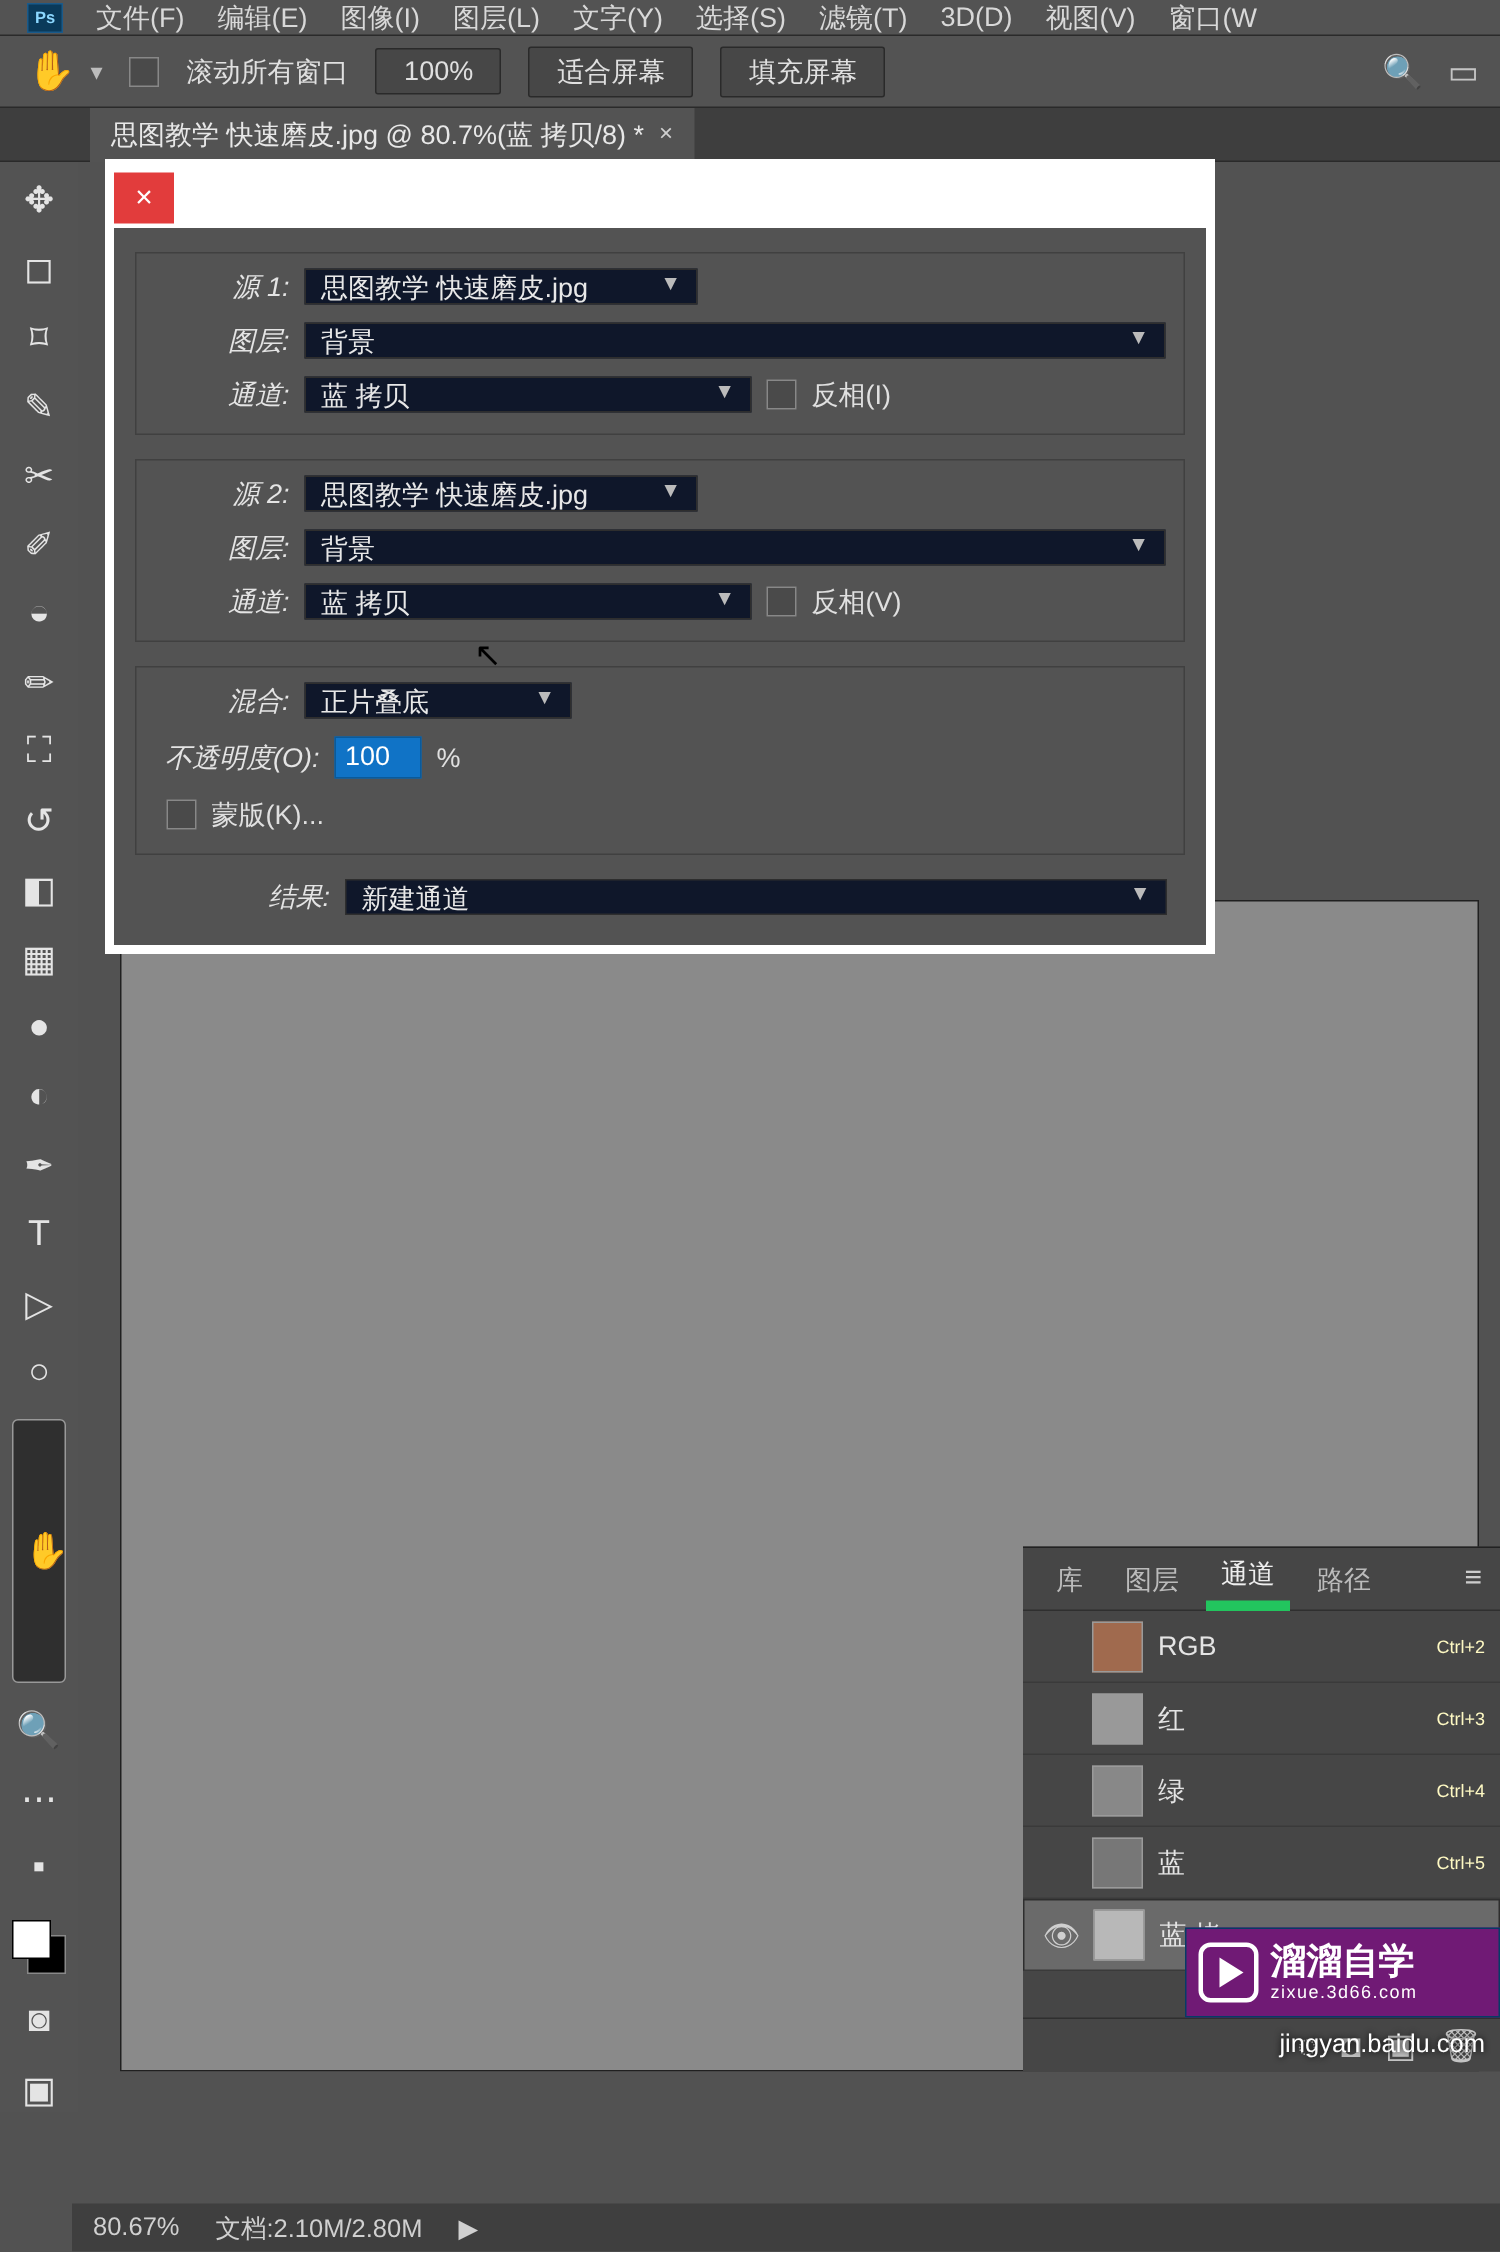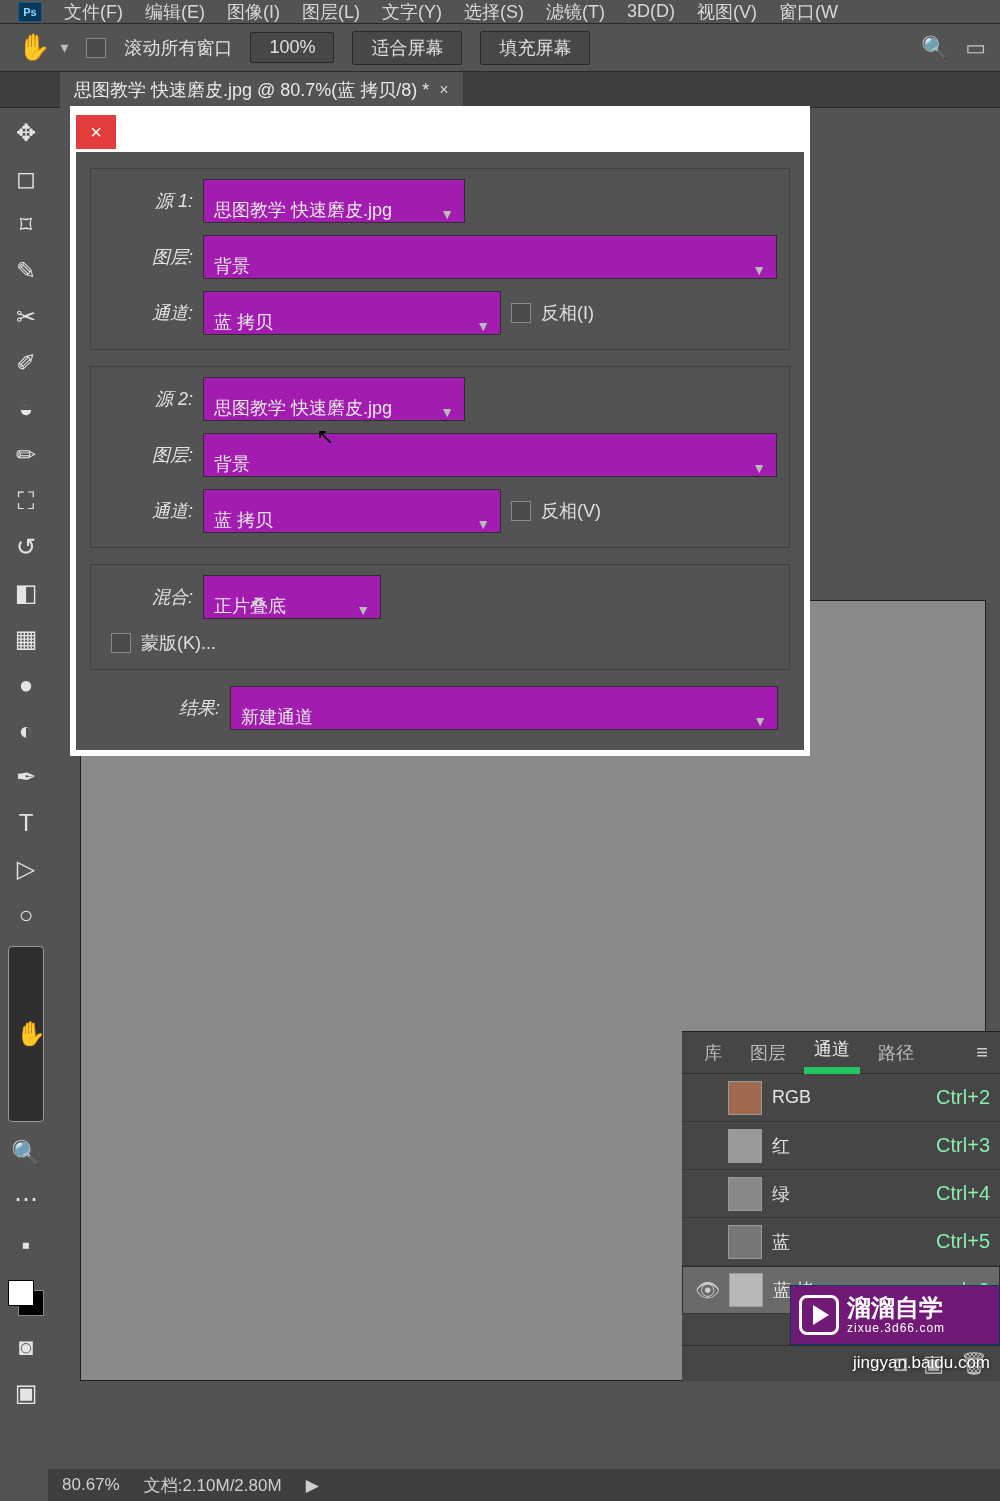--- a/index.html
+++ b/index.html
@@ -41,41 +41,41 @@
   .dialog { position:absolute; left:70px; top:106px; width:740px; background:#535353; border:6px solid #fff; }
   .dlg-title { height:40px; background:#fff; display:flex; align-items:center; }
   .dlg-title .t { flex:1; text-align:center; color:#222; font-size:20px; }
   .dlg-title .close { width:40px; height:34px; background:#e23c3c; color:#fff; display:flex; align-items:center; justify-content:center; font-size:20px; margin-right:0px;}
   .dlg-body { padding: 16px 14px 20px 14px; display:flex; gap:10px; }
   .dlg-left { flex:1; display:flex; flex-direction:column; gap:16px; }
   .dlg-right { width: 120px; display:flex; flex-direction:column; gap:14px; padding-top: 4px;}
   .fieldset { border:1px solid #404040; padding:10px 12px 14px 12px; display:flex; flex-direction:column; gap:12px;}
   .row { display:flex; align-items:center; gap:10px; }
   .row .lab { width: 90px; text-align:right; color:#e4e4e4;font-style:italic; }
-  .sel { flex:1; height:44px; background:#a21caf; border:1px solid #2e2e2e; color:#e8e8e8; padding-left:10px; display:flex; align-items:flex-end; justify-content:space-between;}
+  .sel { flex:1; height:24px; background:#0f172a; border:1px solid #2e2e2e; color:#e8e8e8; padding-left:10px; display:flex; align-items:flex-start; justify-content:space-between;}
   .sel.w1 { flex:0 0 262px; }
   .sel.w2 { flex:0 0 298px; }
   .sel.w3 { flex:0 0 178px; }
   .sel .arrow { padding-right:10px; color:#bbb; font-size:14px;}
   .numfield { width:58px; height:28px; background:#4a4a4a; border:1px solid #2e2e2e; color:#fff; padding:2px 6px; }
   .numfield.selct { background:#1073c6; border:1px solid #0a5a9a; }
   .dbtn { width:108px; height:40px; border:1px solid #bcbcbc; border-radius:22px; text-align:center; line-height:38px; color:#eee; }
 
   
   .panels { position:absolute; right:0; bottom:120px; width:318px; height:350px; background:#464646; border-top:1px solid #222; display:flex; flex-direction:column;}
   .ptabs { height:42px; display:flex; align-items:center; gap:8px; padding:0 12px; border-bottom:1px solid #2f2f2f;}
   .ptabs .pt { padding:6px 10px; color:#bbb; font-size:18px; }
   .ptabs .pt.act { color:#eee; border-bottom:7px solid #22c55e; }
   .ptabs .menu { margin-left:auto; color:#ccc; font-size:20px;}
   .chanlist { flex:1; overflow:auto; }
   .chan { height:48px; display:flex; align-items:center; gap:10px; border-bottom:1px solid #3a3a3a; padding-left:12px; padding-right:10px;}
   .chan .eye { width:24px; text-align:center; color:#cfcfcf; font-size:20px; }
   .chan .thumb { width:34px; height:34px; background:#777; border:1px solid #9a9a9a; }
   .chan .name { flex:1; color:#e4e4e4; }
-  .chan .sc { color:#86efac; font-size:20px; }
+  .chan .sc { color:#fef9c3; font-size:12px; }
   .chan.sel { background:#6a6a6a; }
   .panelfoot { height:36px; display:flex; align-items:center; justify-content:flex-end; gap:16px; padding-right:12px; border-top:1px solid #2f2f2f;}
 
   
   .wm { position:absolute; right:0px; bottom:156px; width:210px; height:60px; background:#701a75; border:1px solid #063b66; display:flex; align-items:center; gap:8px; padding-left:8px;}
   .wm .play { width:40px; height:40px; border:3px solid #fff; border-radius:8px; display:flex; align-items:center; justify-content:center;}
   .wm .play::before { content:""; border-left:16px solid #fff; border-top:10px solid transparent; border-bottom:10px solid transparent; margin-left:4px;}
   .wm .txt { color:#fff; display:flex; flex-direction:column; line-height:1.1;}
   .wm .txt .big { font-size:24px; font-weight:bold;}
   .wm .txt .small { font-size:12px; letter-spacing:1px;}
@@ -217,20 +217,25 @@
 
       <div class="fieldset">
         <div class="row">
           <span class="lab">混合:</span>
           <div class="sel w3">
             <span>正片叠底</span>
               <span class="arrow">▼</span>
           </div>
         </div>
         <div class="row">
+          <span class="lab" style="width:110px">不透明度(O):</span>
+          <span class="numfield selct">100</span>
+          <span>%</span>
+        </div>
+        <div class="row">
           <span class="chk" style="margin-left:8px"></span>
           <span>蒙版(K)...</span>
         </div>
       </div>
 
       <div class="row" style="padding:0 12px;">
         <span class="lab" style="width:118px">结果:</span>
         <div class="sel">
           <span>新建通道</span>
             <span class="arrow">▼</span>

